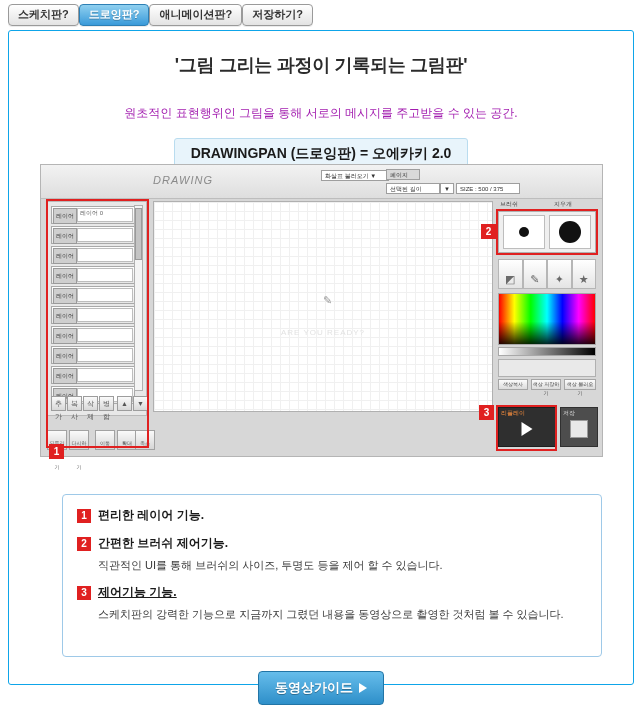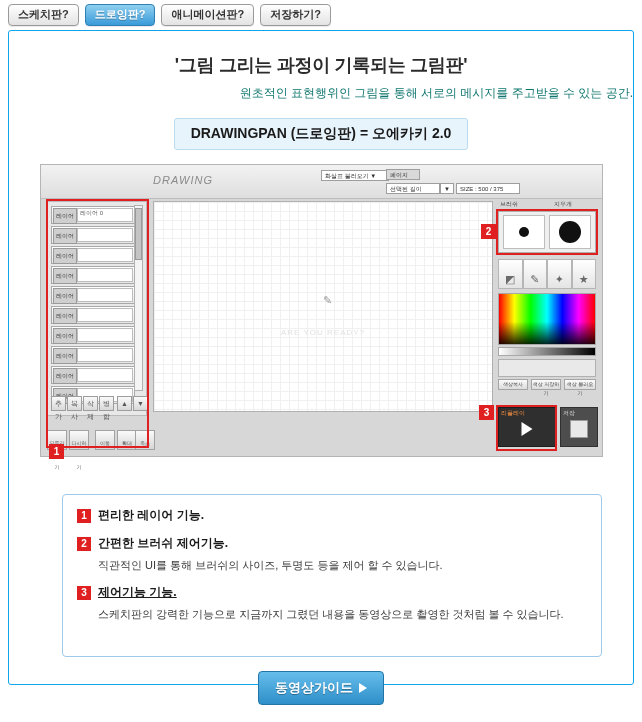--- a/index.html
+++ b/index.html
@@ -19,21 +19,20 @@
     height: 722px;
     background: #ffffff;
     box-sizing: border-box;
   }
   
   .tabbar {
     position: absolute;
     top: 4px;
     left: 8px;
     display: flex;
-    gap: 6px;
     align-items: flex-end;
   }
   .tab {
     border: 1px solid #9a9a9a;
     border-radius: 4px;
     background: linear-gradient(#ffffff, #e3e3e3);
     color: #333333;
     font-size: 11px;
     font-weight: bold;
     padding: 4px 9px 5px 9px;
@@ -61,24 +60,24 @@
   }
   .headline {
     text-align: center;
     font-size: 18px;
     font-weight: bold;
     color: #2b2b2b;
     margin-top: 22px;
     letter-spacing: -0.3px;
   }
   .subline {
-    text-align: right;
+    text-align: center;
     font-size: 12px;
-    color: #0f766e;
-    margin-top: 8px;
+    color: #a21caf;
+    margin-top: 28px;
   }
   .eqline-wrap {
     display: flex;
     justify-content: center;
     margin-top: 16px;
   }
   .eqline {
     background: #e8f4fb;
     border: 1px solid #b9dcef;
     border-radius: 3px;

